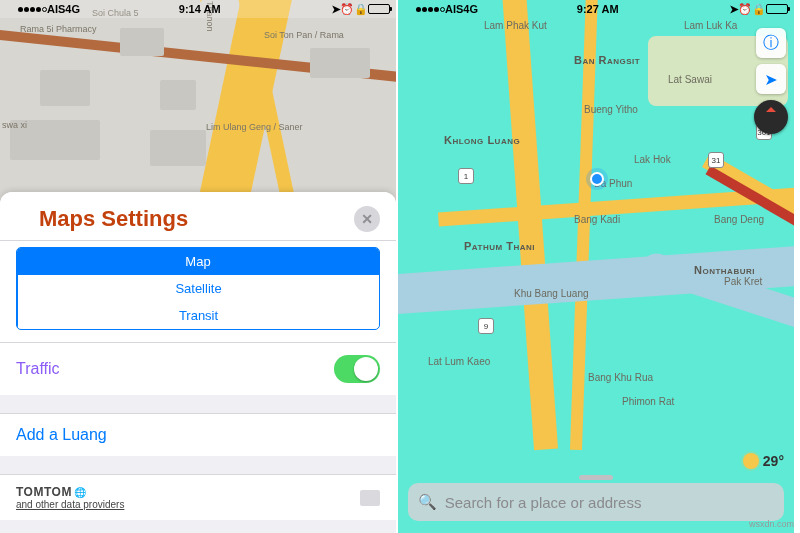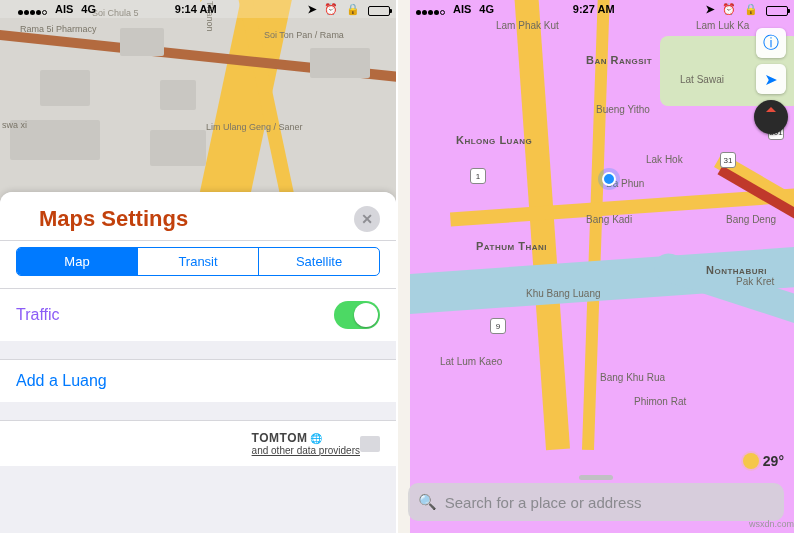--- a/index.html
+++ b/index.html
@@ -25,21 +25,21 @@
       display: flex;
       align-items: center;
       justify-content: space-between;
       padding: 0 6px;
       font-size: 11px;
       font-weight: 600;
       background: rgba(255,255,255,0.2);
       position: relative;
       z-index: 10;
     }
-    .status-left, .status-right { display: flex; align-items: flex-end; gap: 8px; padding-left: 12px; }
+    .status-left, .status-right { display: flex; align-items: center; gap: 0; padding-left: 12px; }
     .dots { display: flex; gap: 1px; }
     .dot { width: 5px; height: 5px; border-radius: 50%; background: #000; }
     .dot.empty { background: transparent; border: 1px solid #000; box-sizing: border-box; }
     .battery-icon { width: 22px; height: 10px; border: 1px solid #000; border-radius: 2px; position: relative; }
     .battery-icon::after { content: ''; position: absolute; right: -3px; top: 2px; width: 2px; height: 4px; background: #000; border-radius: 0 1px 1px 0; }
     .battery-icon .fill { background: #000; height: 100%; width: 80%; }
 
     
     .map-bg {
       position: absolute; inset: 0;
@@ -86,20 +86,21 @@
       width: 26px; height: 26px; border-radius: 50%;
       background: #d6d6db; color: #8e8e93;
       display: flex; align-items: center; justify-content: center;
       font-size: 14px; font-weight: 700;
       cursor: pointer;
     }
     .seg {
       display: flex; margin: 6px 16px 12px 16px;
       border: 1px solid #007aff; border-radius: 5px; overflow: hidden;
       background: #fff;
+      flex-direction: column;
     }
     .seg div {
       flex: 1; text-align: center; font-size: 13px; padding: 6px 0;
       color: #007aff; cursor: pointer;
     }
     .seg div + div { border-left: 1px solid #007aff; }
     .seg .active { background: #007aff; color: #fff; }
     .row {
       background: #fff; padding: 12px 16px;
       border-top: 1px solid #d6d6db;
@@ -114,33 +115,32 @@
     }
     .switch::after {
       content: ''; position: absolute; top: 2px; right: 2px;
       width: 24px; height: 24px; background: #fff; border-radius: 50%;
       box-shadow: 0 1px 2px rgba(0,0,0,0.3);
     }
     .segwrap { background:#fff; border-top:1px solid #d6d6db; }
     .gap { height: 18px; background:#efeff4; }
     .footer {
       background:#fff; border-top:1px solid #d6d6db;
-      padding: 10px 16px; display:flex; justify-content:flex-end; align-items:center;
+      padding: 10px 16px; display:flex; justify-content:space-between; align-items:center;
     }
     .footer .prov { font-size:10px; color:#444; }
     .footer .prov .tt { font-weight:800; font-size:12px; letter-spacing:0.5px;}
     .footer .prov .under { text-decoration: underline; }
     .legal-icon { width:20px;height:16px;background:#d9d9de;border-radius:2px;}
 
     
     .right .map2 {
       position:absolute; inset:0;
-      background:#f0abfc;
+      background:#5eead4;
       overflow:hidden;
-      margin-left:12px;
     }
     .map2 .hwy { position:absolute; background:#f6c44a; }
     .map2 .hwy.h1 { top:-10px; left:120px; width:24px; height:460px; transform:rotate(-4deg);}
     .map2 .hwy.h2 { top:-10px; left:180px; width:12px; height:460px; transform:rotate(2deg);}
     .map2 .hwy.h3 { top:200px; left:40px; width:360px; height:14px; transform:rotate(-4deg);}
     .map2 .hwy.h4 { top:160px; left:300px; width:16px; height:180px; transform:rotate(-60deg); transform-origin:top;}
     .map2 .hwy.h5 { top:170px; left:305px; width:10px; height:140px; transform:rotate(-60deg); transform-origin:top; background:#c0392b;}
     .map2 .greens { position:absolute; background:#d6e6c0; border-radius:8px;}
     .g1{top:36px;left:250px;width:140px;height:70px;}
     .map2 .river {
@@ -241,22 +241,22 @@
   <div class="sheet">
     <div class="sheet-header">
       <div class="sheet-title">Maps Settings</div>
       <div class="close-btn">
         <span>✕</span>
       </div>
     </div>
     <div class="segwrap">
       <div class="seg">
         <div class="active">Map</div>
+        <div>Satellite</div>
         <div>Transit</div>
-        <div>Satellite</div>
       </div>
     </div>
     <div class="row traffic">
       <span>Traffic</span>
       <div class="switch"></div>
     </div>
     <div class="gap"></div>
     <div class="row link">Add a Luang</div>
     <div class="gap"></div>
     <div class="footer">

